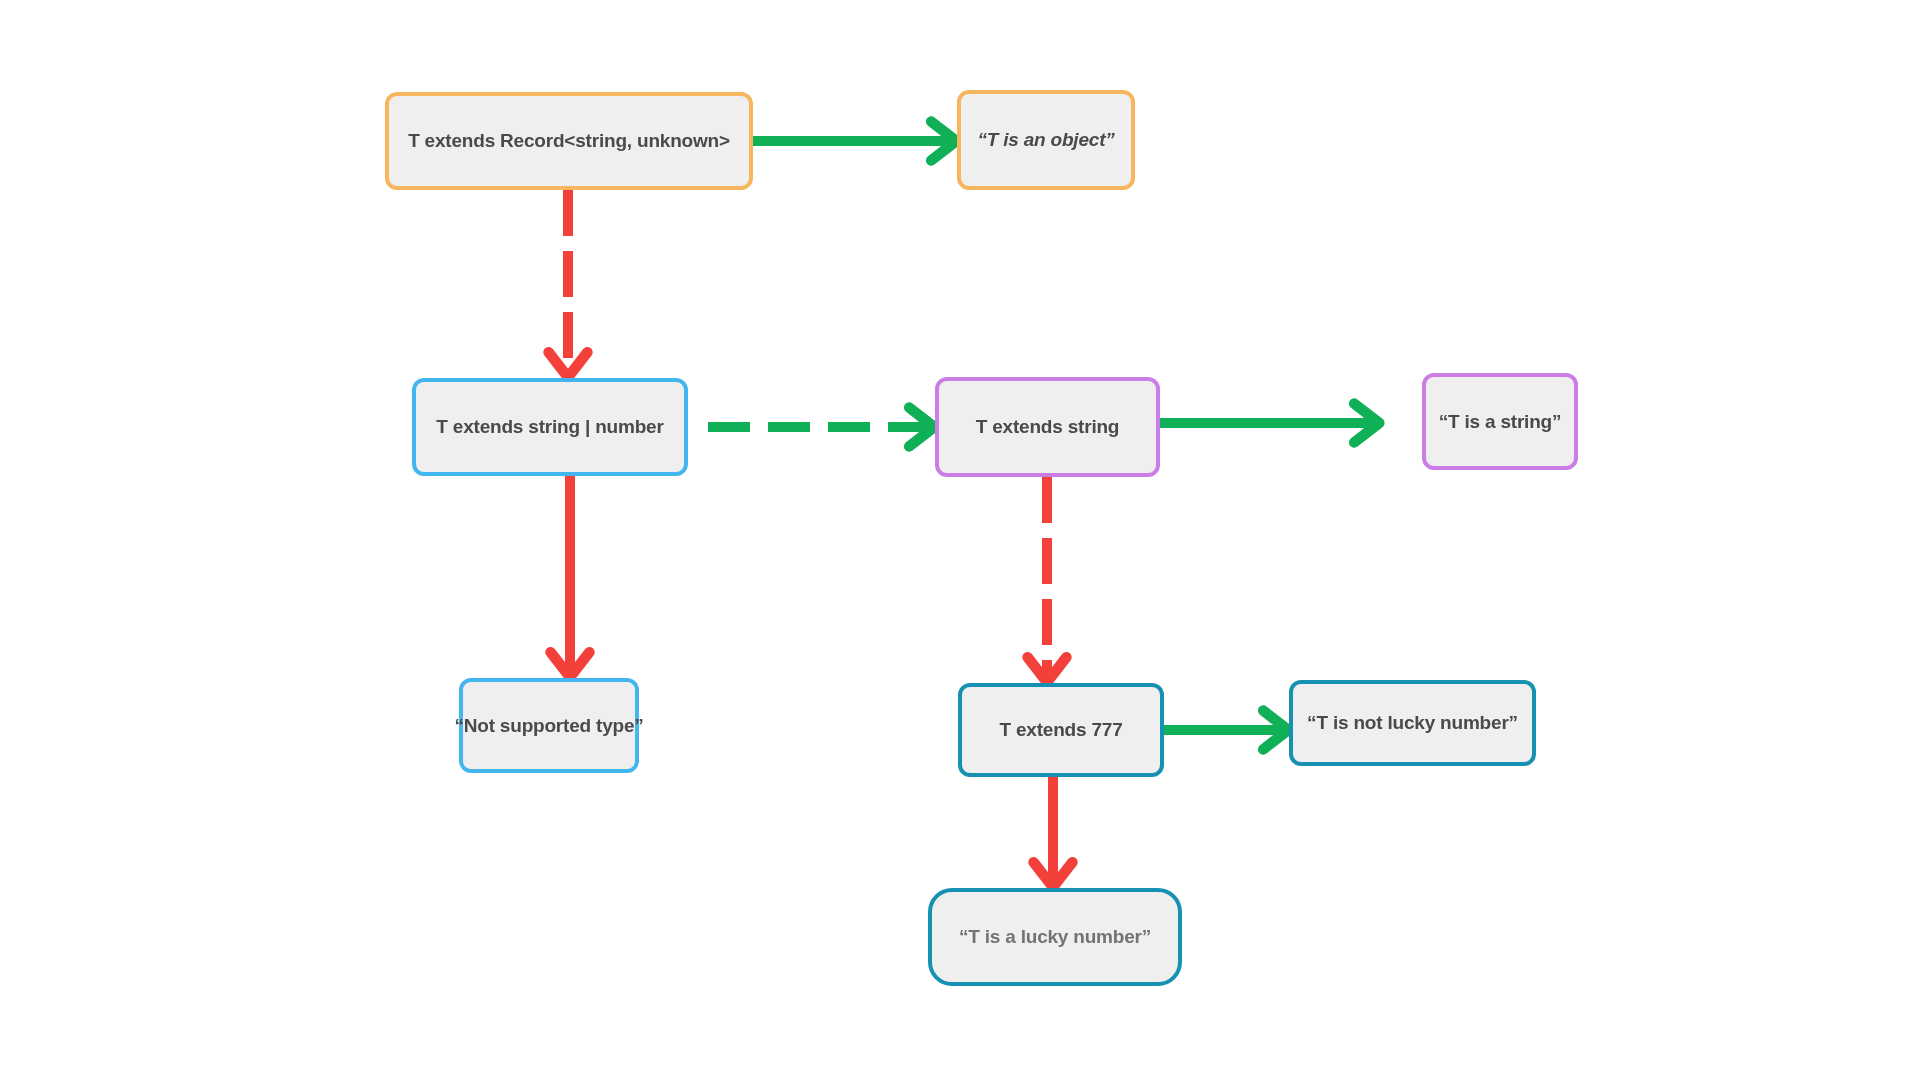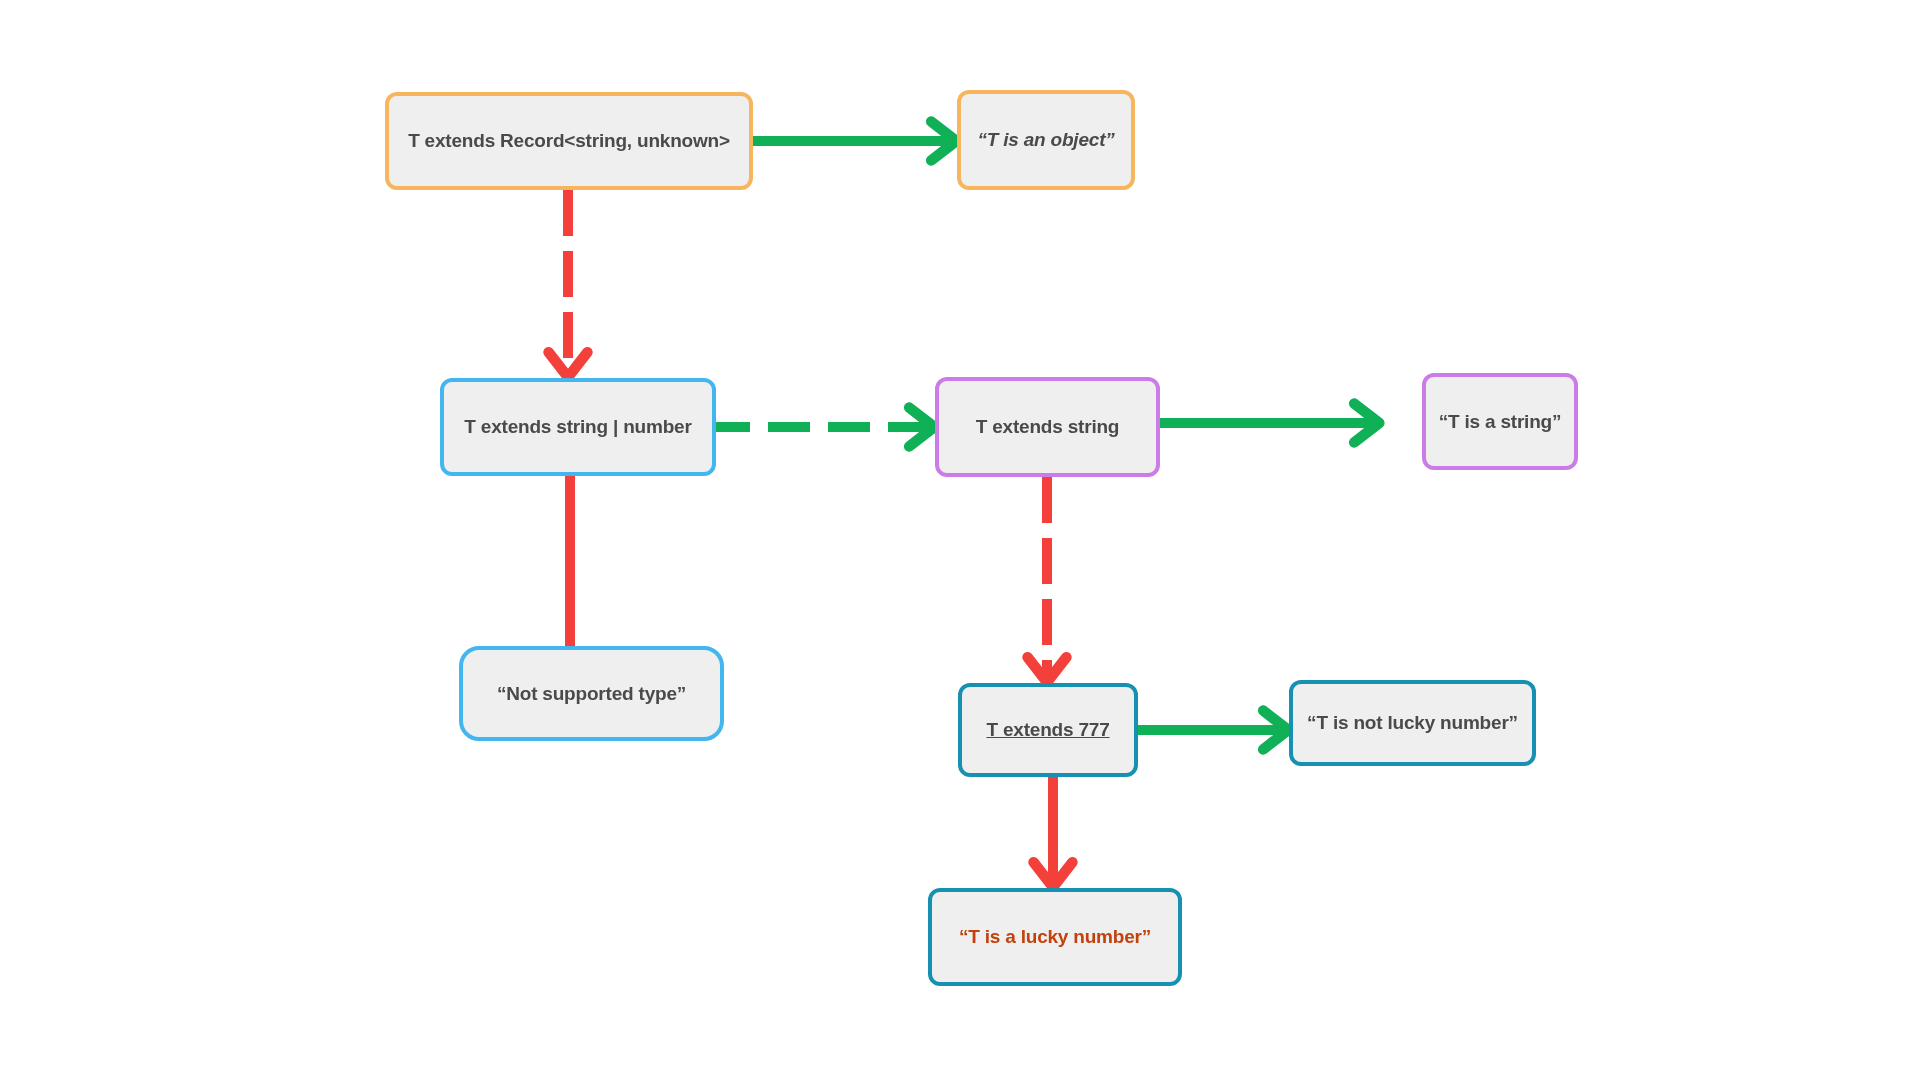--- a/index.html
+++ b/index.html
@@ -59,35 +59,35 @@
       <line x1="1138" y1="730" x2="1282" y2="730" stroke="#10b056" stroke-width="10" marker-end="url(#arrow-green)"></line>
       <line x1="1053" y1="777" x2="1053" y2="881" stroke="#f4403b" stroke-width="10" marker-end="url(#arrow-red)"></line>
     </svg>
   <div id="nodes">
       <div class="node" style="left: 385px; top: 92px; width: 368px; height: 98px; border-color: rgb(247, 181, 94); background: rgb(239, 239, 239); color: rgb(74, 74, 74);">
         <span>T extends Record&lt;string, unknown&gt;</span>
       </div>
       <div class="node" style="left: 957px; top: 90px; width: 178px; height: 100px; border-color: rgb(247, 181, 94); background: rgb(239, 239, 239); color: rgb(74, 74, 74); font-style: italic;">
         <span>“T is an object”</span>
       </div>
-      <div class="node" style="left: 440px; top: 378px; width: 276px; height: 98px; border-color: rgb(68, 182, 239); background: rgb(239, 239, 239); color: rgb(74, 74, 74); justify-content: center;">
+      <div class="node" style="left: 412px; top: 378px; width: 276px; height: 98px; border-color: rgb(68, 182, 239); background: rgb(239, 239, 239); color: rgb(74, 74, 74); justify-content: center;">
         <span>T extends string | number</span>
       </div>
       <div class="node" style="left: 935px; top: 377px; width: 225px; height: 100px; border-color: rgb(203, 124, 230); background: rgb(239, 239, 239); color: rgb(74, 74, 74);">
         <span>T extends string</span>
       </div>
       <div class="node" style="left: 1380px; top: 373px; width: 156px; height: 97px; border-color: rgb(203, 124, 230); background: rgb(239, 239, 239); color: rgb(74, 74, 74); margin-left: 42px;">
         <span>“T is a string”</span>
       </div>
-      <div class="node" style="left: 459px; top: 646px; width: 265px; height: 95px; border-color: rgb(68, 182, 239); background: rgb(239, 239, 239); color: rgb(74, 74, 74); border-radius: 20px;">
+      <div class="node" style="left: 459px; top: 678px; width: 180px; height: 95px; border-color: rgb(68, 182, 239); background: rgb(239, 239, 239); color: rgb(74, 74, 74);">
         <span>“Not supported type”</span>
       </div>
-      <div class="node" style="left: 958px; top: 683px; width: 180px; height: 94px; border-color: rgb(23, 145, 178); background: rgb(239, 239, 239); color: rgb(74, 74, 74); text-decoration: underline;">
+      <div class="node" style="left: 958px; top: 683px; width: 206px; height: 94px; border-color: rgb(23, 145, 178); background: rgb(239, 239, 239); color: rgb(74, 74, 74);">
         <span>T extends 777</span>
       </div>
       <div class="node" style="left: 1289px; top: 680px; width: 247px; height: 86px; border-color: rgb(23, 145, 178); background: rgb(239, 239, 239); color: rgb(74, 74, 74);">
         <span>“T is not lucky number”</span>
       </div>
-      <div class="node" style="left: 928px; top: 888px; width: 254px; height: 98px; border-color: rgb(23, 145, 178); background: rgb(239, 239, 239); color: #c2410c;">
+      <div class="node" style="left: 928px; top: 888px; width: 254px; height: 98px; border-color: rgb(23, 145, 178); background: rgb(239, 239, 239); color: #737373; border-radius: 24px;">
         <span>“T is a lucky number”</span>
       </div>
     </div>
 </div>
 
 </body></html>

